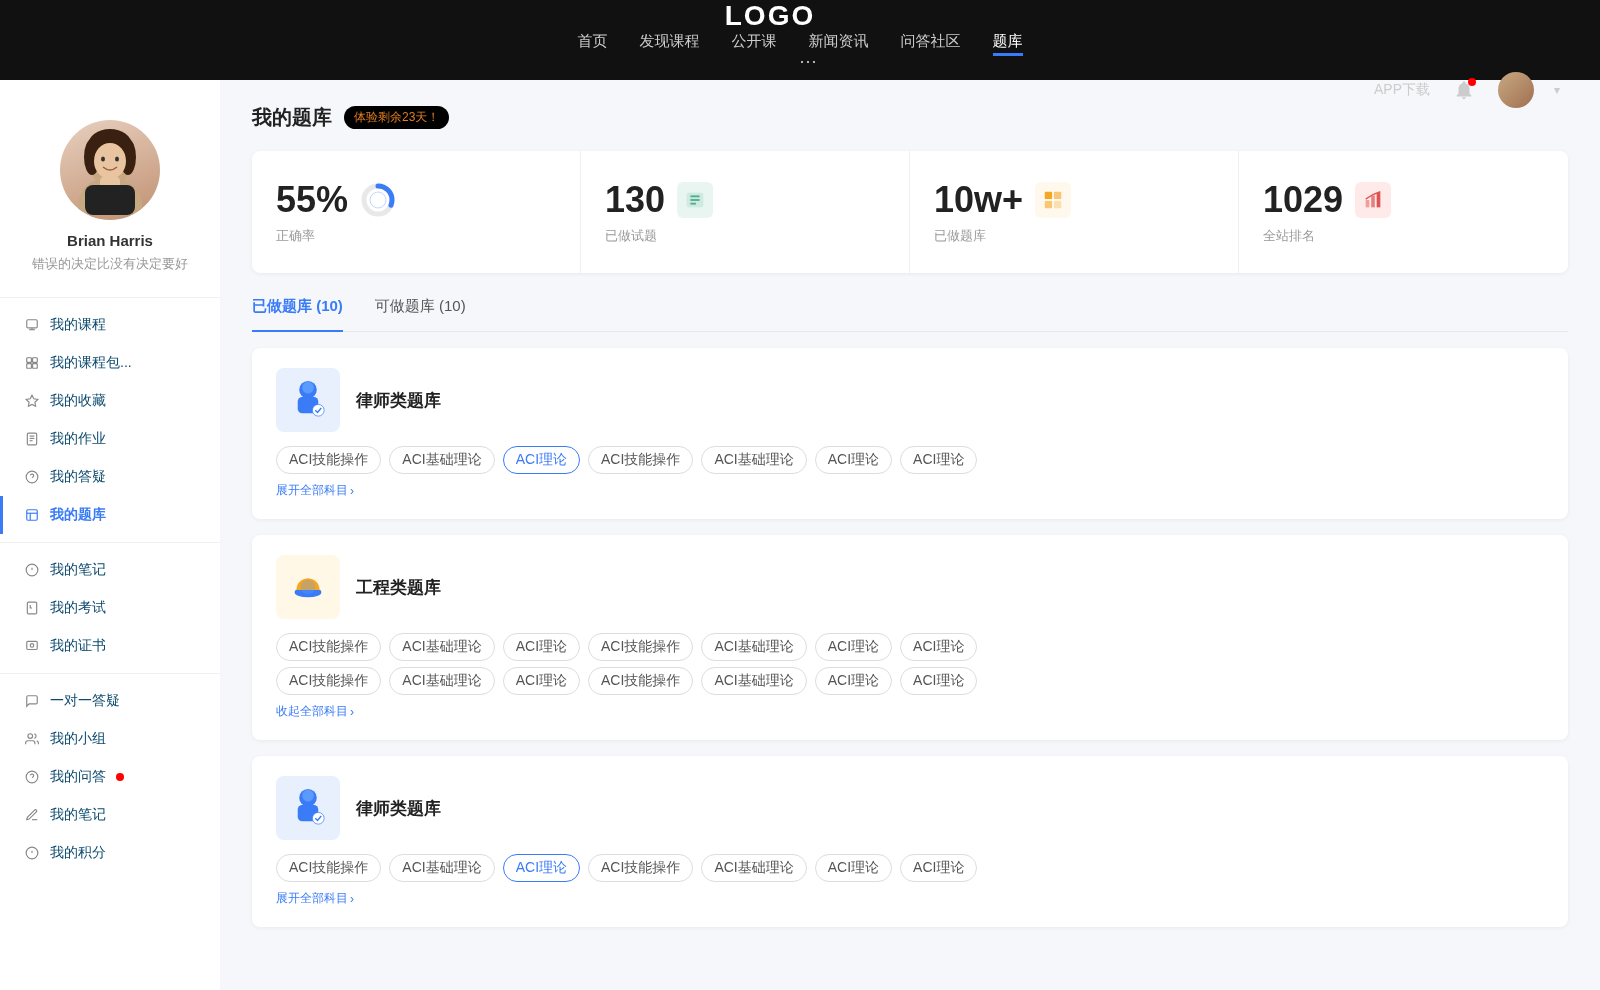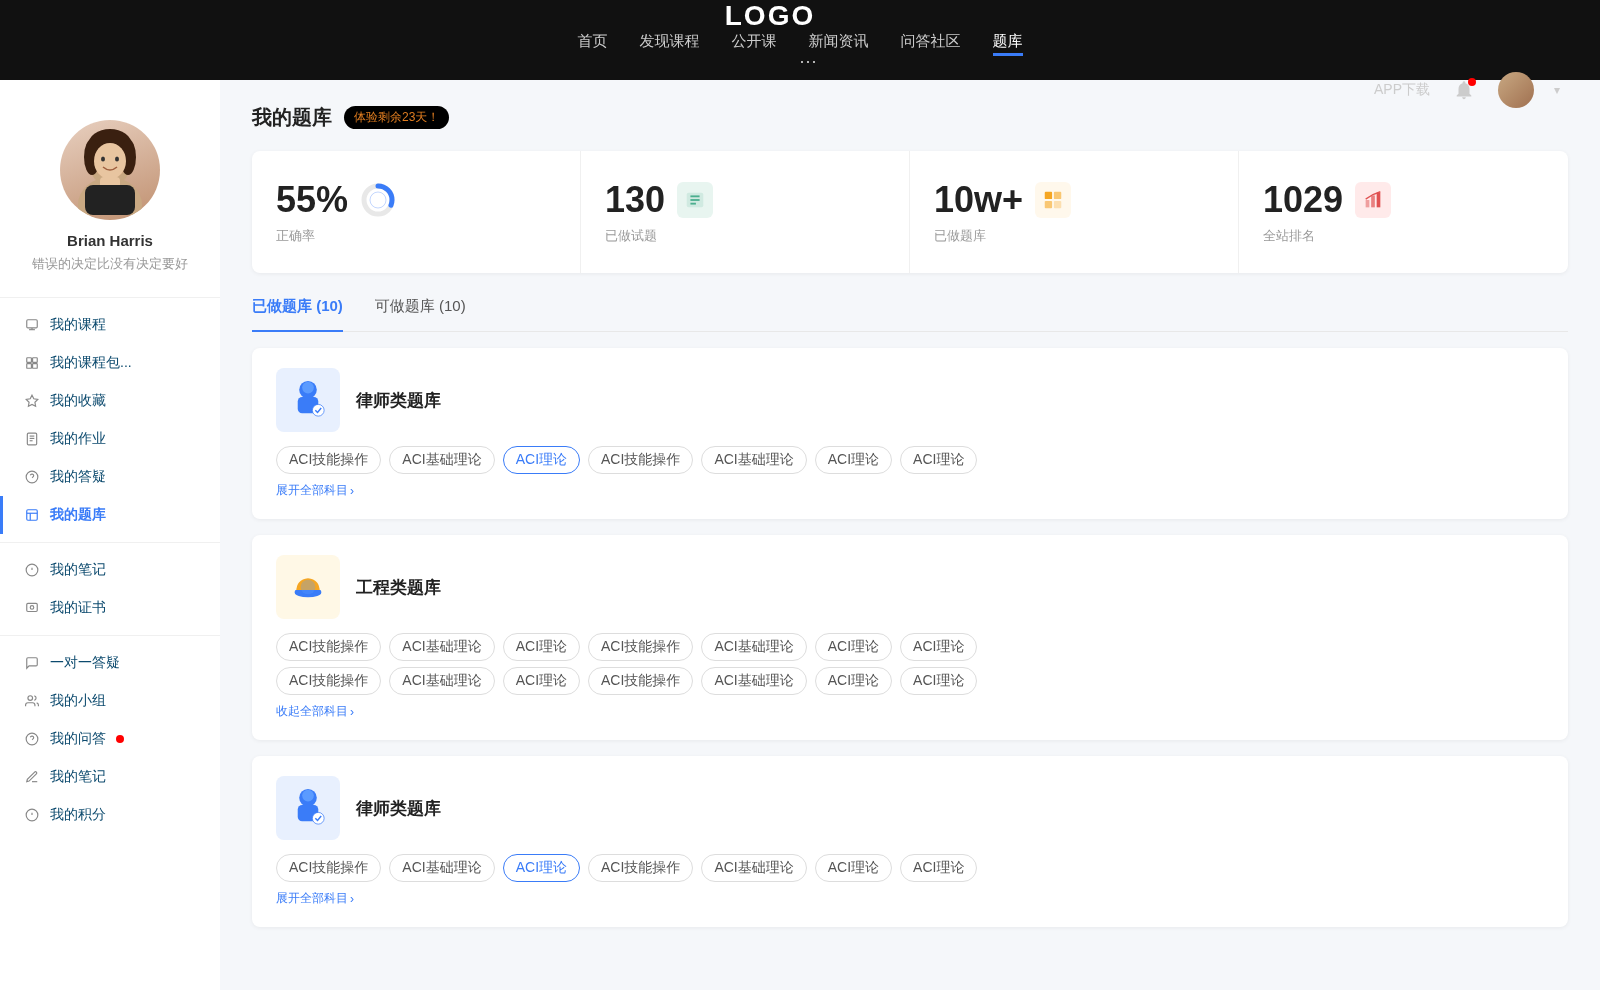--- a/index.html
+++ b/index.html
@@ -451,20 +451,29 @@
               <circle cx="12" cy="12" r="10"></circle>
               <line x1="12" y1="8" x2="12" y2="12"></line>
               <line x1="12" y1="16" x2="12.01" y2="16"></line>
             </svg>
         </span>
         <span>我的笔记</span>
       </li>
       <li>
         <span class="icon-placeholder">
           <svg width="14" height="14" viewBox="0 0 24 24" fill="none" stroke="#888" stroke-width="2">
+              <rect x="4" y="2" width="16" height="20" rx="2"></rect>
+              <polyline points="9,7 9,12 12,12"></polyline>
+            </svg>
+        </span>
+        <span>我的考试</span>
+      </li>
+      <li>
+        <span class="icon-placeholder">
+          <svg width="14" height="14" viewBox="0 0 24 24" fill="none" stroke="#888" stroke-width="2">
               <rect x="3" y="4" width="18" height="14" rx="2"></rect>
               <circle cx="12" cy="11" r="3"></circle>
             </svg>
         </span>
         <span>我的证书</span>
       </li>
       <div class="sidebar-divider"></div>
       <li>
         <span class="icon-placeholder">
           <svg width="14" height="14" viewBox="0 0 24 24" fill="none" stroke="#888" stroke-width="2">

